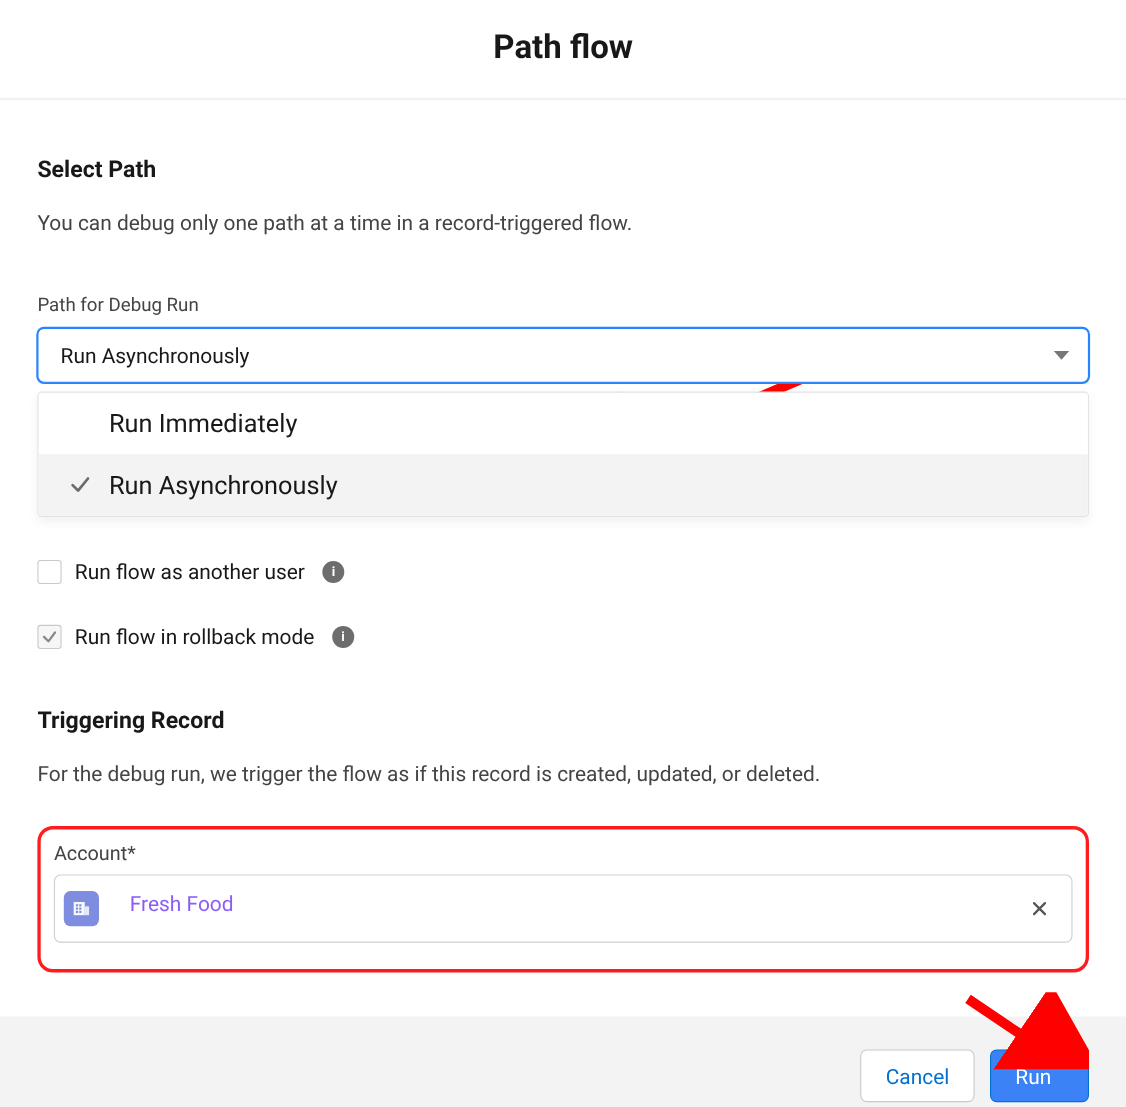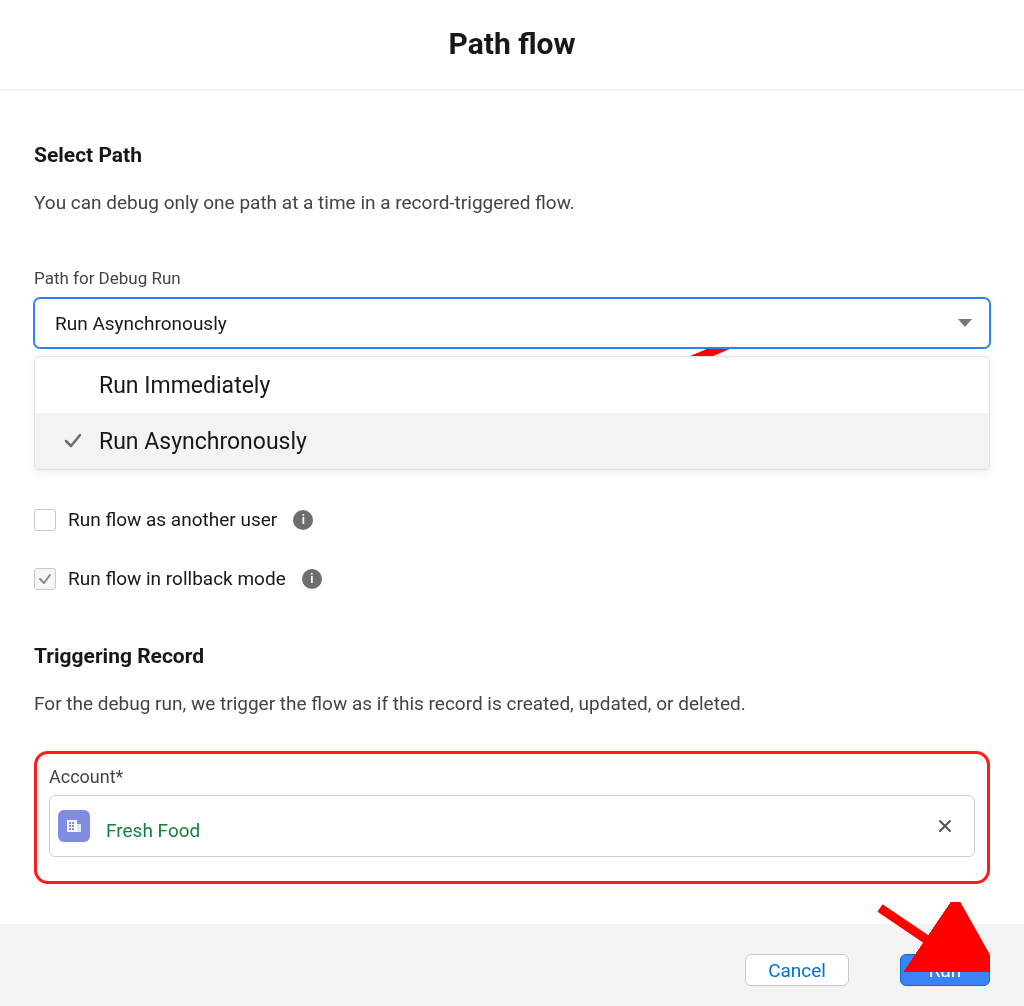--- a/index.html
+++ b/index.html
@@ -178,24 +178,24 @@
     border-radius: 6px;
     background: #fff;
     height: 62px;
     display: flex;
     align-items: center;
     padding: 0 16px 0 8px;
     gap: 14px;
   }
   .record-pill {
     display: flex;
-    align-items: flex-end;
-    gap: 16px;
-    font-size: 19px;
-    color: #15803d;
+    align-items: flex-start;
+    gap: 28px;
+    font-size: 19px;
+    color: #8b5cf6;
   }
   .record-icon {
     width: 32px; height: 32px;
     border-radius: 6px;
     background: #7f8de1;
     display: flex;
     align-items: center;
     justify-content: center;
   }
   .record-icon svg { display:block; }
@@ -211,31 +211,29 @@
   .modal-footer {
     background: #f3f3f3;
     padding: 30px 34px 30px 34px;
     display: flex;
     justify-content: flex-end;
     gap: 14px;
     position: relative;
   }
 
   .btn {
-    height: 32px;
+    height: 48px;
     min-width: 90px;
     padding: 0 22px;
     border-radius: 6px;
     font-size: 19px;
     font-weight: 400;
     display: flex;
     align-items: center;
-    justify-content: center;
-    cursor: pointer;
-    margin-left: 37px;
+    cursor: pointer;
   }
   .btn-cancel {
     background: #fff;
     border: 1px solid #c9c9c9;
     color: #0070d2;
   }
   .btn-run {
     background: #3b82f6;
     border: 1px solid #0070d2;
     color: #fff;

